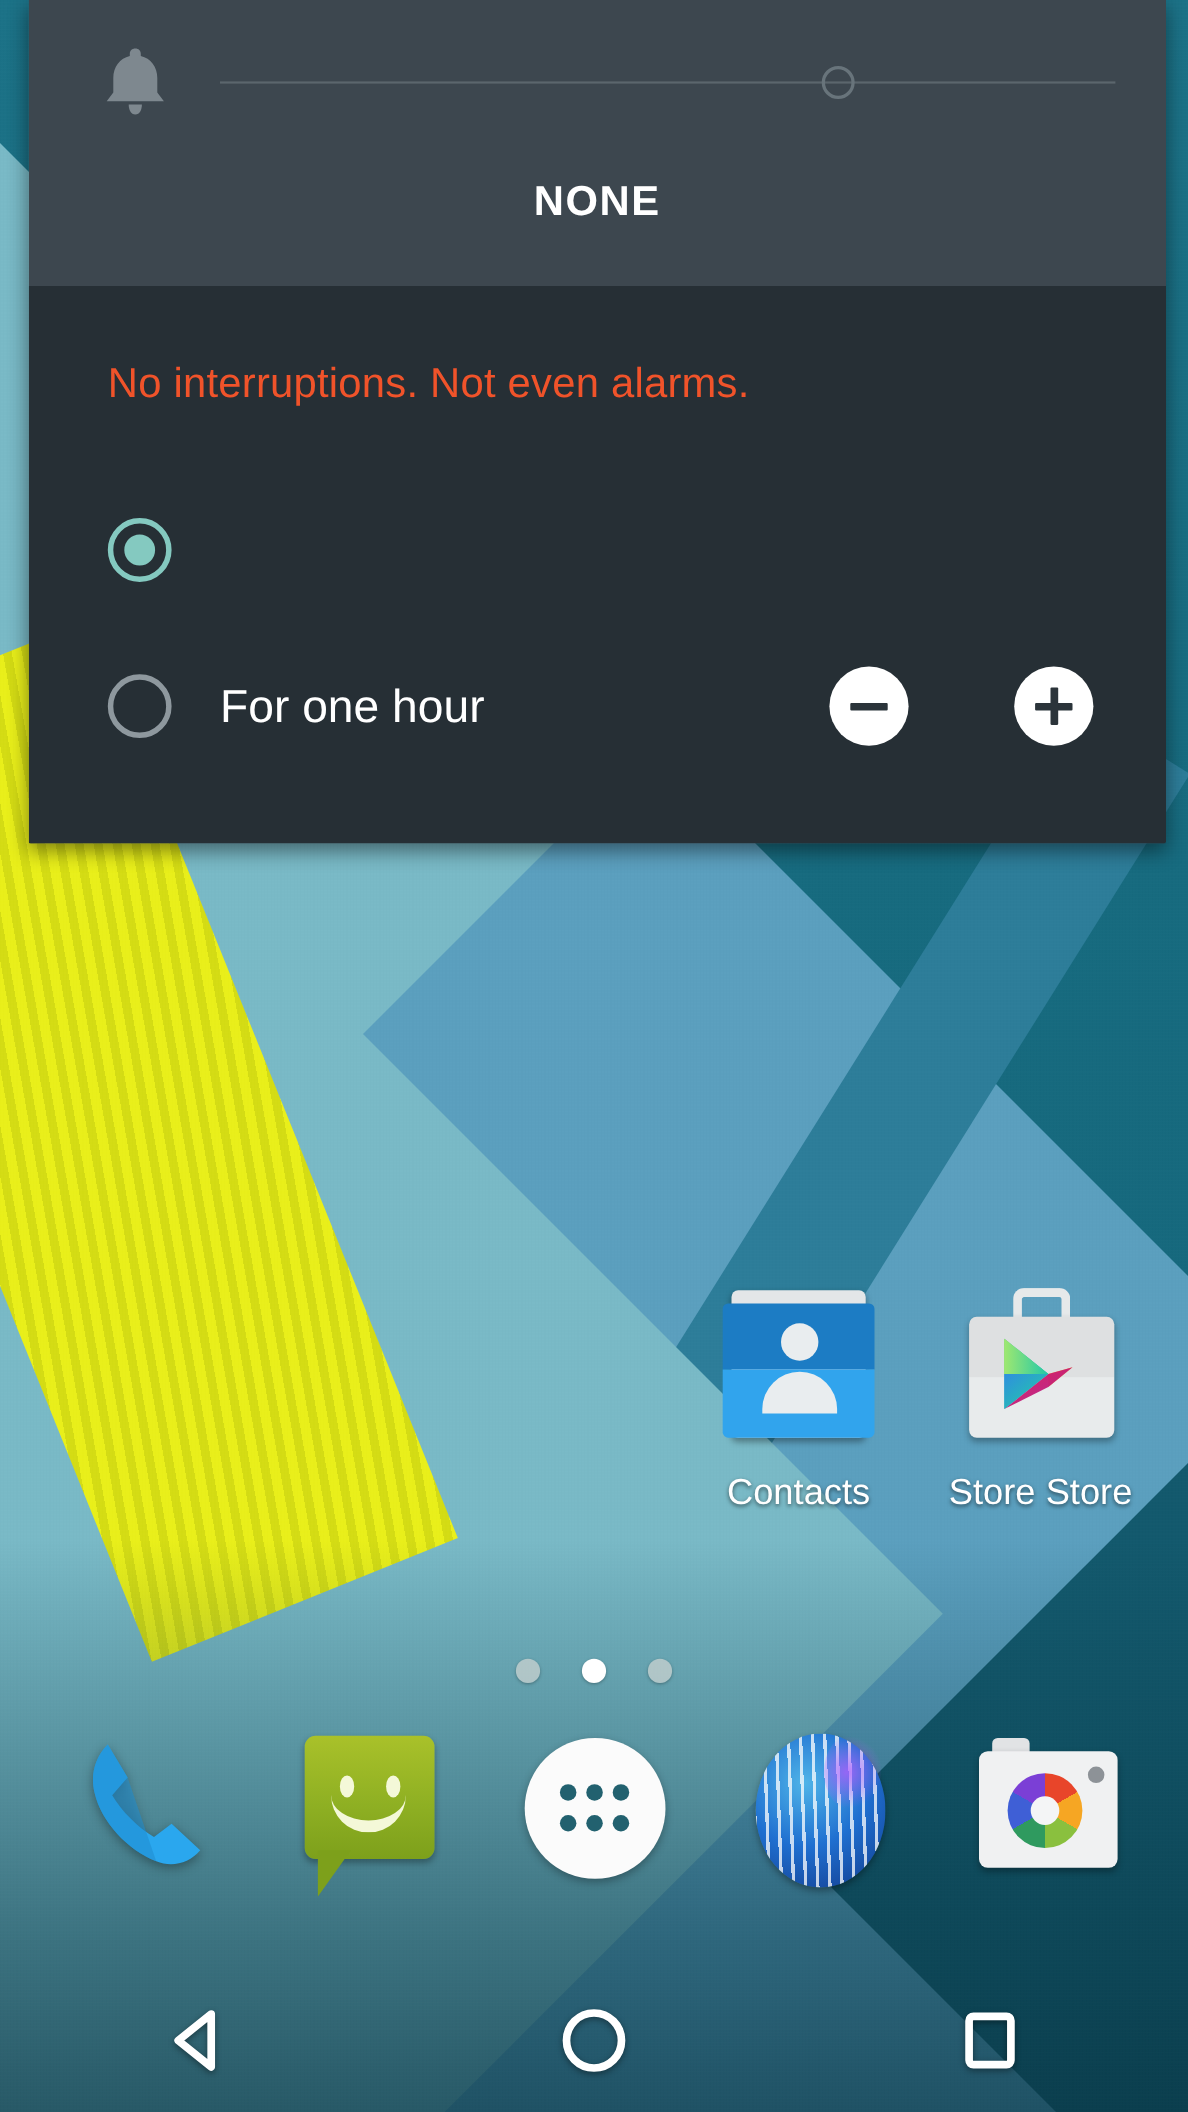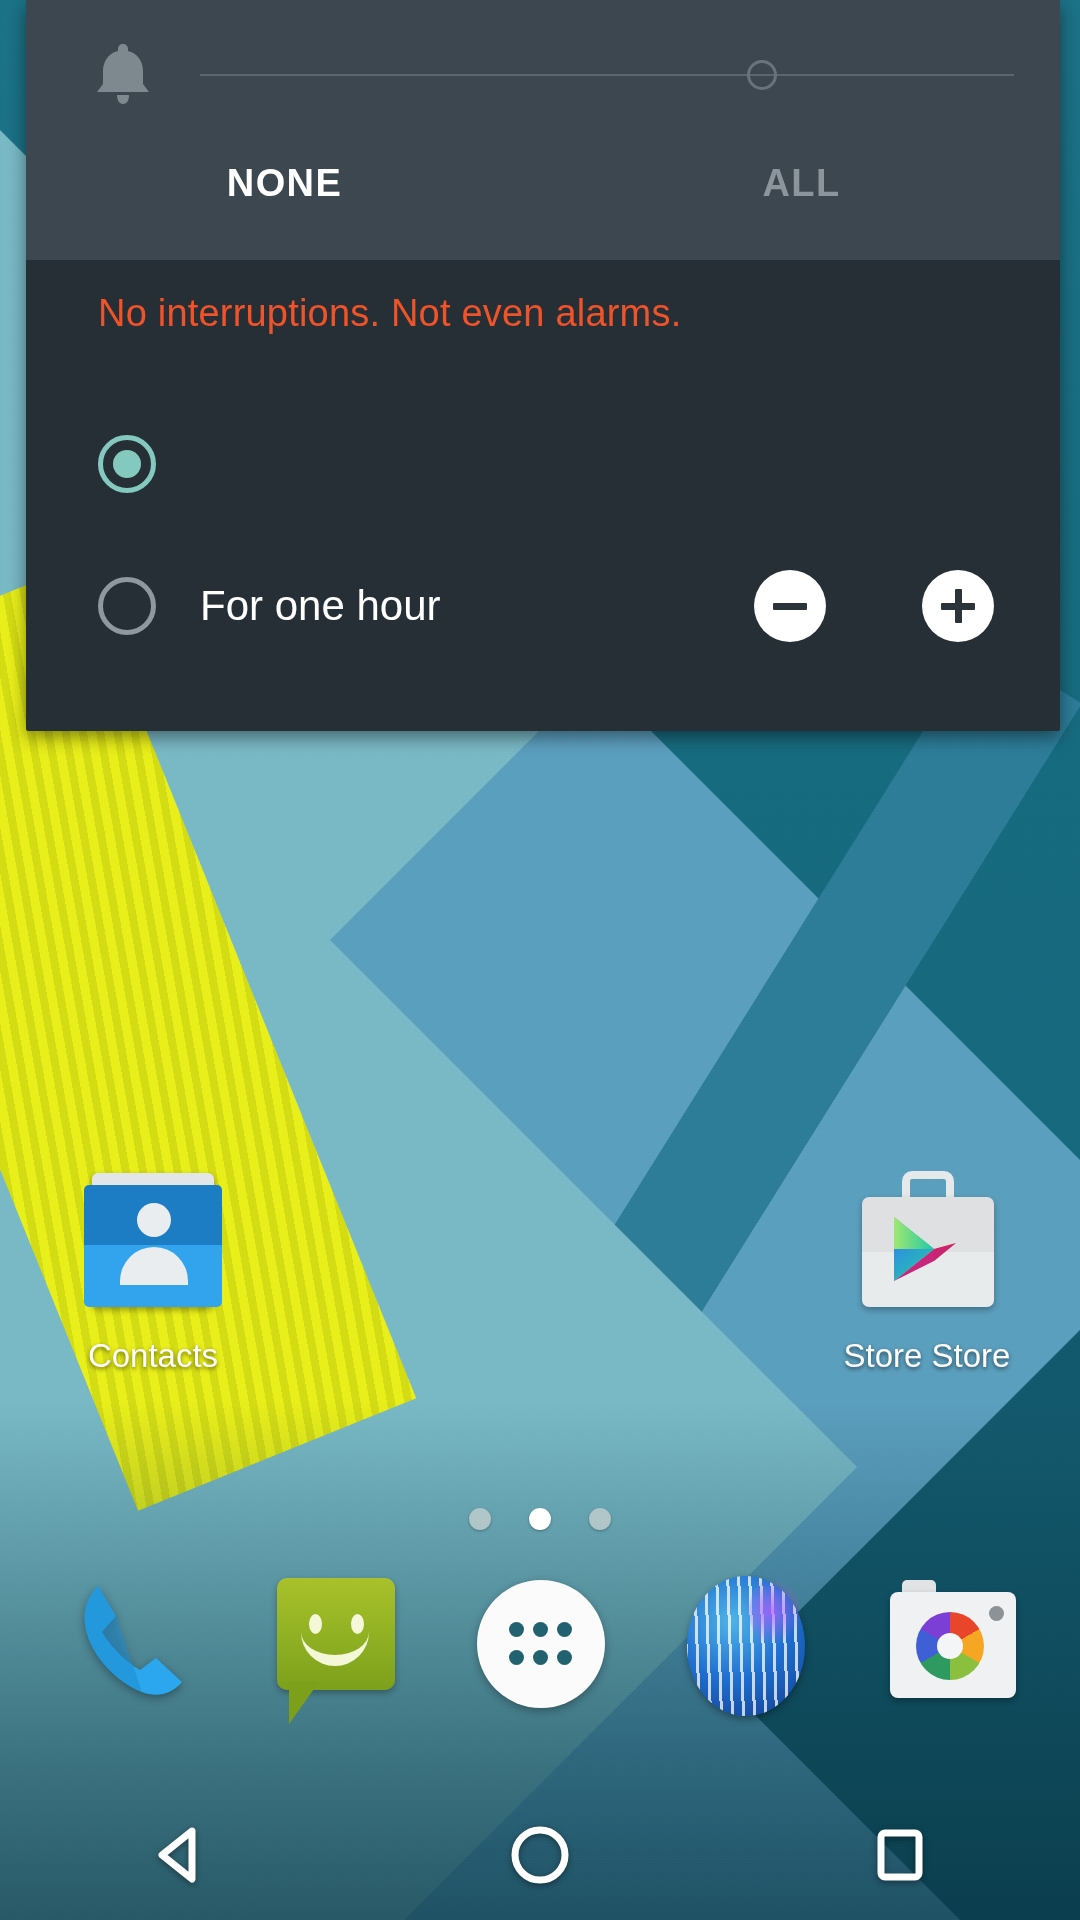--- a/index.html
+++ b/index.html
@@ -173,21 +173,21 @@
   }
   .tab.active { color: #ffffff; }
 
   #panel-body {
     background: #262f35;
     padding: 0 0 54px 0;
   }
   .warning {
     color: #f0532a;
     font-size: 38px;
-    padding: 32px 0 0 72px;
+    padding: 68px 0 0 72px;
     letter-spacing: .2px;
   }
   .option-row {
     display: flex;
     align-items: center;
     padding: 0 66px 0 72px;
     height: 142px;
   }
   .option-row.first { margin-top: 58px; }
 
@@ -243,22 +243,22 @@
 
   
   #homescreen { position: absolute; inset: 0; pointer-events: none; }
   #homescreen > * { pointer-events: auto; }
 
   .app-grid {
     position: absolute;
     left: 0; right: 0;
     top: 1165px;
     display: flex;
-    justify-content: space-between;
-    padding: 0 43px;
+    justify-content: flex-end;
+    padding: 0 24px;
   }
   .app {
     width: 220px;
     display: flex;
     flex-direction: column;
     align-items: center;
   }
   .app-icon {
     width: 150px; height: 150px;
     position: relative;
@@ -626,21 +626,20 @@
           </svg>
         </div>
         <div class="slider">
           <div class="slider-track"></div>
           <div class="slider-thumb" style="left: 69%;"></div>
         </div>
       </div>
 
       <div class="tabs">
         <div class="tab active">NONE</div>
-        <div class="tab">ALL</div>
       </div>
 
     </div>
 
     <div id="panel-body">
 
       <div class="warning" style="color: rgb(240, 83, 42);">No interruptions. Not even alarms.</div>
 
       <div class="option-row first">
         <div class="radio checked"></div>

